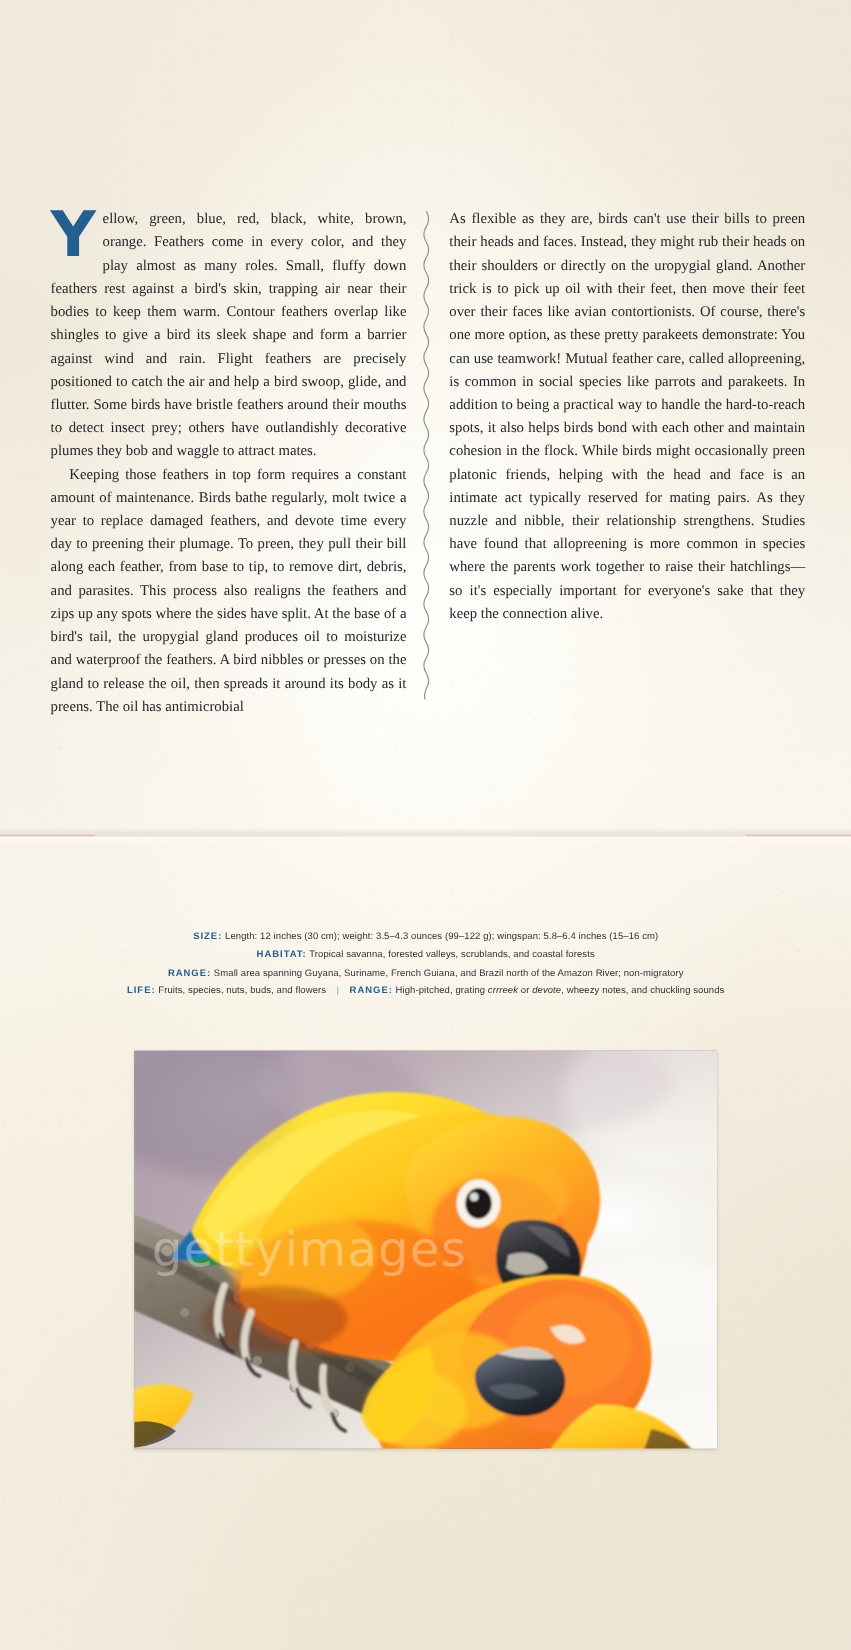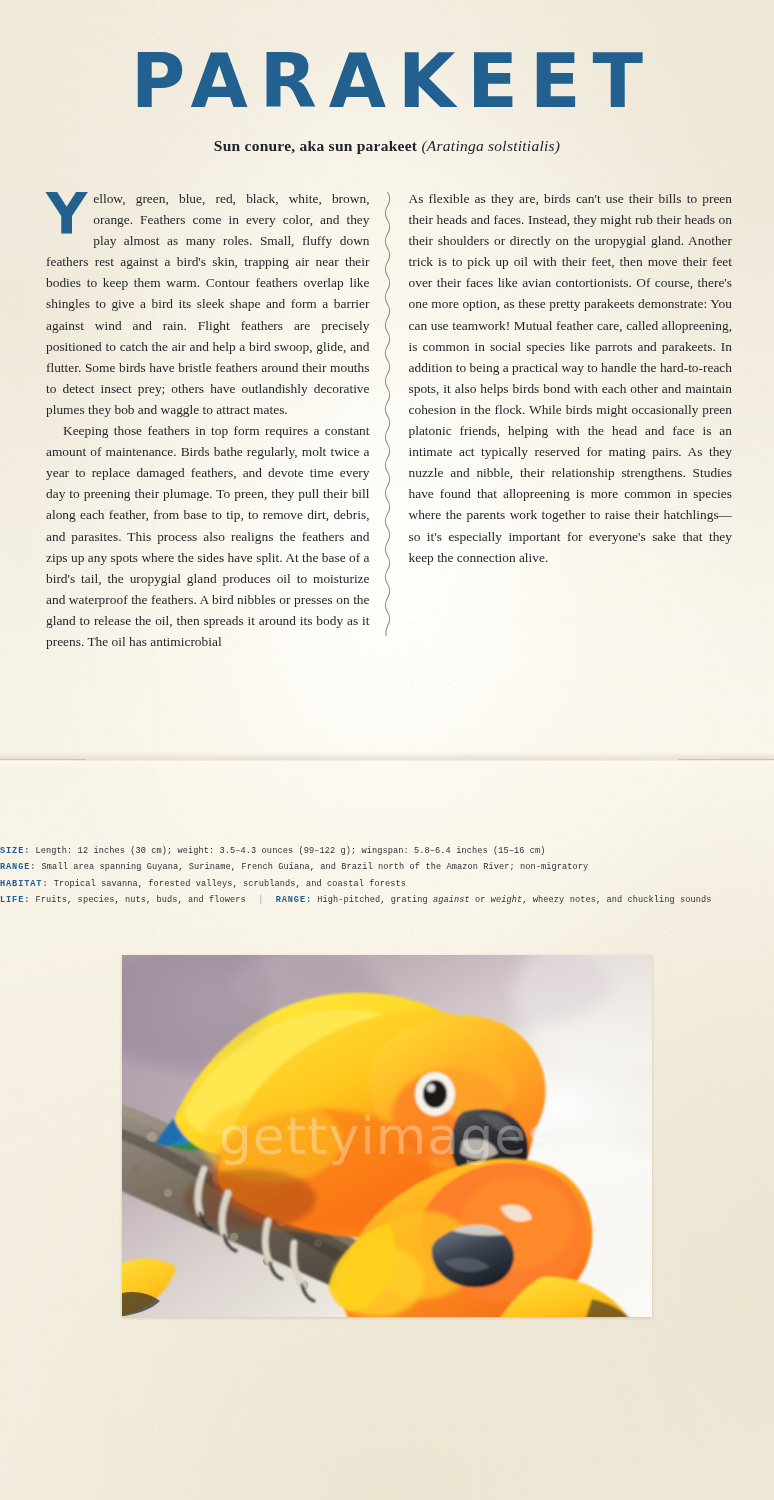--- a/index.html
+++ b/index.html
@@ -156,22 +156,22 @@
     width: 9px;
     height: 444px;
   }
 
   
   .facts {
     position: absolute;
     left: 0;
     right: 0;
     top: 843px;
-    text-align: left;
-    font-family: Liberation Mono, monospace;
+    text-align: center;
+    font-family: Liberation Sans, sans-serif;
     font-size: 8.6px;
     line-height: 16.4px;
     color: #2d3138;
     letter-spacing: 0.1px;
   }
   .facts .line { white-space: nowrap; }
   .facts .lbl {
     color: #1f5d94;
     font-weight: 700;
     letter-spacing: 0.9px;
@@ -189,48 +189,40 @@
     top: 955px;
     width: 530px;
     height: 362px;
     overflow: hidden;
     background: #b9b2ac;
     box-shadow: 0 1px 3px rgba(90,80,60,0.22);
   }
   .photo svg { display: block; width: 100%; height: 100%; }
   .watermark {
     position: absolute;
-    left: 0;
+    left: 16px;
     right: 0;
     top: 50%;
     transform: translateY(-50%);
-    text-align: center;
     font-family: "DejaVu Sans", sans-serif;
-    font-size: 52px;
+    font-size: 44px;
     letter-spacing: 1px;
     color: rgba(255,255,255,0.33);
     pointer-events: none;
     user-select: none;
   }
 </style>
 </head>
 <body>
 
 <div class="page">
 
   <div class="paper-grain"></div>
   <div class="page-seam"></div>
 
-  <header class="masthead">
-    <h1 class="title">PARAKEET</h1>
-    <p class="subtitle">
-      <span>Sun conure, aka sun parakeet</span>
-      <span class="sci">(Aratinga solstitialis)</span>
-    </p>
-  </header>
 
   <div class="col-divider">
     <svg viewBox="0 0 9 444" preserveAspectRatio="none" aria-hidden="true">
       <path d="M4.5 0 C7.6 5,7.6 9,4.5 14 C1.4 19,1.4 23,4.5 28 C7.6 33,7.6 37,4.5 42 C1.4 47,1.4 51,4.5 56 C7.6 61,7.6 65,4.5 70 C1.4 75,1.4 79,4.5 84 C7.6 89,7.6 93,4.5 98 C1.4 103,1.4 107,4.5 112 C7.6 117,7.6 121,4.5 126 C1.4 131,1.4 135,4.5 140 C7.6 145,7.6 149,4.5 154 C1.4 159,1.4 163,4.5 168 C7.6 173,7.6 177,4.5 182 C1.4 187,1.4 191,4.5 196 C7.6 201,7.6 205,4.5 210 C1.4 215,1.4 219,4.5 224 C7.6 229,7.6 233,4.5 238 C1.4 243,1.4 247,4.5 252 C7.6 257,7.6 261,4.5 266 C1.4 271,1.4 275,4.5 280 C7.6 285,7.6 289,4.5 294 C1.4 299,1.4 303,4.5 308 C7.6 313,7.6 317,4.5 322 C1.4 327,1.4 331,4.5 336 C7.6 341,7.6 345,4.5 350 C1.4 355,1.4 359,4.5 364 C7.6 369,7.6 373,4.5 378 C1.4 383,1.4 387,4.5 392 C7.6 397,7.6 401,4.5 406 C1.4 411,1.4 415,4.5 420 C7.6 425,7.6 429,4.5 434 C2.9 438,2.4 441,3.4 444" fill="none" stroke="#8d8f8b" stroke-width="1.05" stroke-linecap="round"></path>
     </svg>
   </div>
 
   <main class="article">
 
     <div class="col left">
@@ -247,35 +239,35 @@
   </main>
 
   <section class="facts">
 
     <div class="line">
       <span class="lbl">SIZE:</span>
       <span>Length: 12 inches (30 cm); weight: 3.5–4.3 ounces (99–122 g); wingspan: 5.8–6.4 inches (15–16 cm)</span>
     </div>
 
     <div class="line">
+      <span class="lbl">HABITAT:</span>
+      <span>Tropical savanna, forested valleys, scrublands, and coastal forests</span>
+    </div>
+
+    <div class="line">
       <span class="lbl">RANGE:</span>
       <span>Small area spanning Guyana, Suriname, French Guiana, and Brazil north of the Amazon River; non-migratory</span>
-    </div>
-
-    <div class="line">
-      <span class="lbl">HABITAT:</span>
-      <span>Tropical savanna, forested valleys, scrublands, and coastal forests</span>
     </div>
 
     <div class="line">
       <span class="lbl">LIFE:</span>
       <span>Fruits, species, nuts, buds, and flowers</span>
       <span class="sep">|</span>
       <span class="lbl">RANGE:</span>
-      <span>High-pitched, grating </span><span class="call">against</span><span> or </span><span class="call">weight</span><span>, wheezy notes, and chuckling sounds</span>
+      <span>High-pitched, grating </span><span class="call">crrreek</span><span> or </span><span class="call">devote</span><span>, wheezy notes, and chuckling sounds</span>
     </div>
 
 
   </section>
 
   <figure class="photo" style="margin:0;">
     <svg viewBox="0 0 530 362" preserveAspectRatio="xMidYMid slice" aria-hidden="true">
       <defs>
         <linearGradient id="bgsky" x1="0" y1="0" x2="1" y2="1">
           <stop offset="0%" stop-color="#9f8fa3"></stop>

